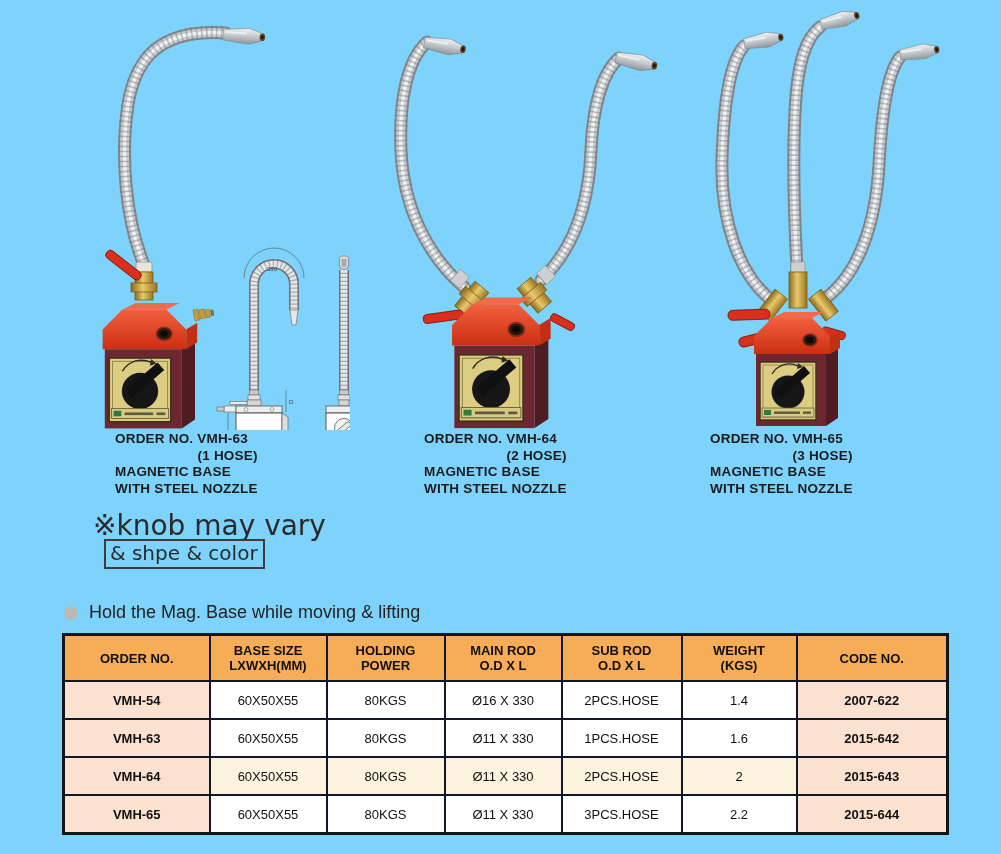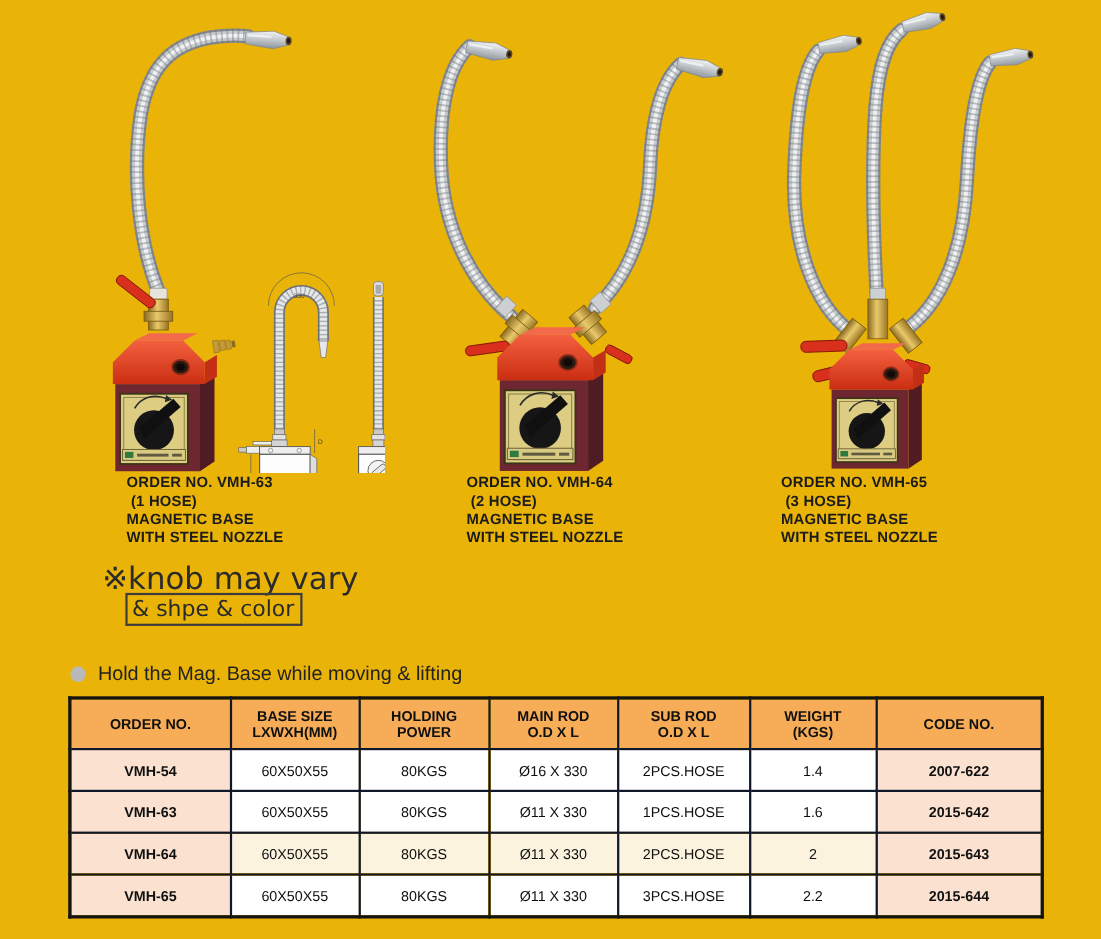--- a/index.html
+++ b/index.html
@@ -1,27 +1,27 @@
 <!DOCTYPE html>
 <html><head>
 <meta charset="utf-8">
 <style>
   html,body{margin:0;padding:0;background:#ffffff;}
-  .page{position:relative;width:1001px;height:854px;background:#eab308;
+  .page{position:relative;width:1001px;height:854px;background:#7dd3fc;
         font-family:"Liberation Sans", sans-serif;overflow:hidden;}
   .abs{position:absolute;}
 
   
   .plabel{font-weight:bold;font-size:13.5px;line-height:16.5px;color:#1b1b1b;letter-spacing:.2px;white-space:nowrap;}
-  .plabel .l2{padding-left:4px;}
+  .plabel .l2{padding-left:4px;text-align:right;}
 
   
   .note{font-family:"DejaVu Sans","Liberation Sans",sans-serif;color:#2a2a2a;}
   .note-l1{font-size:28px;line-height:24px;}
-  .note-box{display:inline-block;border:2px solid #3c3c3c;padding:0 5px 2px 4px;font-size:20px;margin-left:21px;margin-top:1px;}
+  .note-box{display:inline-block;border:2px solid #3c3c3c;padding:0 5px 2px 4px;font-size:20px;margin-left:11px;margin-top:1px;}
 
   
   .tip{display:flex;align-items:center;gap:11px;font-size:18px;color:#222;margin-top:12px;}
   .bullet{width:14px;height:14px;border-radius:50%;background:#b9b9b9;flex:0 0 auto;}
 
   
   table.spec{border-collapse:collapse;table-layout:fixed;width:884px;border:3px solid #141414;}
   .spec th,.spec td{border:2px solid #0f172a;text-align:center;vertical-align:middle;
         font-size:13px;color:#101010;padding:2px 3px;overflow:hidden;}
   .spec th{background:#F7AC58;font-weight:bold;height:40px;line-height:15px;}

